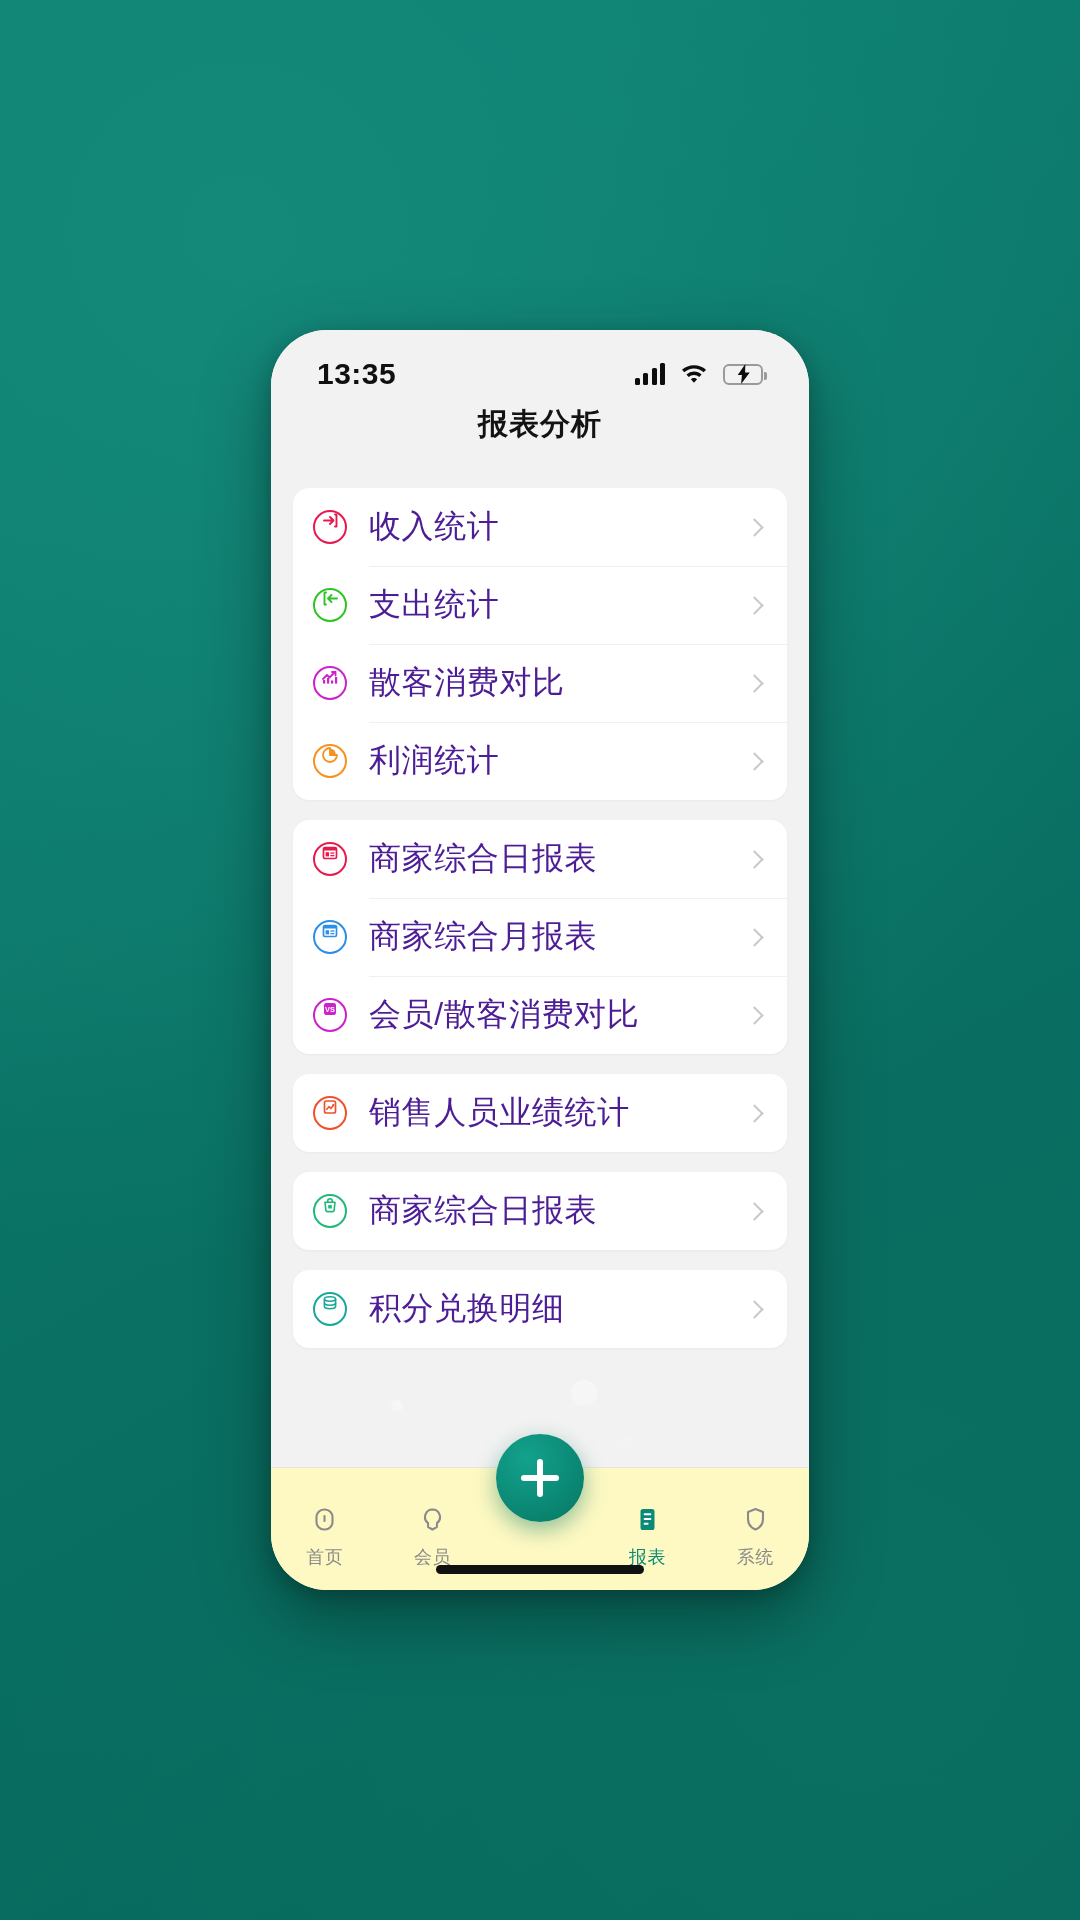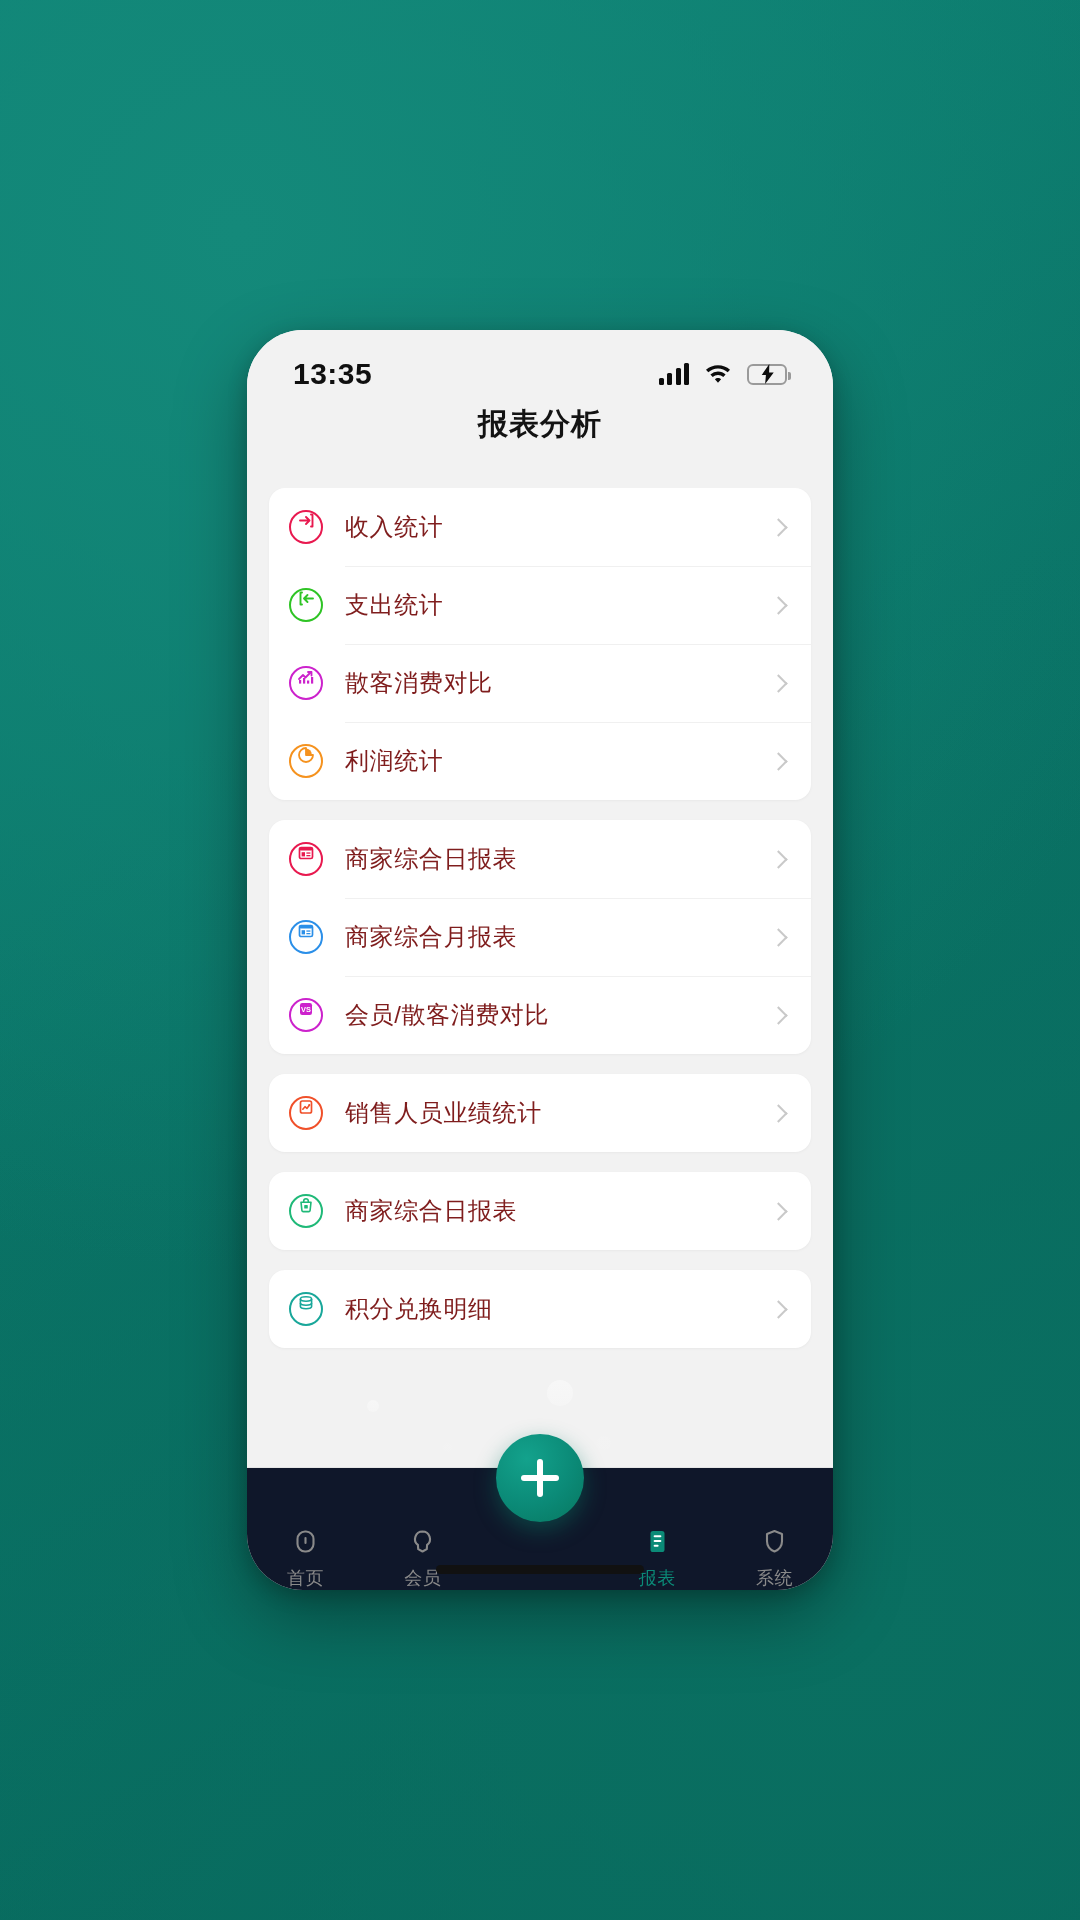--- a/index.html
+++ b/index.html
@@ -11,21 +11,21 @@
       radial-gradient(circle at 22% 12%, #14897a 0%, rgba(20,137,122,0) 55%),
       radial-gradient(circle at 80% 85%, #0a6f61 0%, rgba(10,111,97,0) 60%),
       linear-gradient(150deg,#0d8375 0%,#0a7366 45%,#06655a 100%);
     display:flex; align-items:center; justify-content:center;
     overflow:hidden;
   }
 
   
   .phone {
     position:relative;
-    width:586px; height:1260px;
+    width:538px; height:1260px;
     border-radius:56px;
     background:#f2f2f2;
     box-shadow:0 26px 70px rgba(0,0,0,.34), 0 6px 20px rgba(0,0,0,.20);
     overflow:hidden;
     display:flex; flex-direction:column;
   }
 
   
   .statusbar {
     height:74px; flex:0 0 74px;
@@ -83,38 +83,38 @@
     content:""; position:absolute; left:76px; right:0; top:0;
     height:1px; background:#f0f0f0;
   }
   .ricon {
     width:34px; height:34px; flex:0 0 34px;
     border-radius:50%; border:2px solid currentColor;
     display:flex; justify-content:center;
     margin-right:22px;
   }
   .ricon svg { display:block; }
-  .rlabel { font-size:24px; color:#7f1d1d; letter-spacing:.6px; flex:1 1 auto; }
+  .rlabel { font-size:32px; color:#4c1d95; letter-spacing:.6px; flex:1 1 auto; }
   .chev { width:13px; height:13px; border-right:2.6px solid #c9c9c9; border-top:2.6px solid #c9c9c9; transform:rotate(45deg); margin-right:4px; }
 
   
   .fade-mask {
     position:absolute; left:0; right:0; bottom:0; height:86px;
     background:linear-gradient(to bottom, rgba(242,242,242,0) 0%, rgba(242,242,242,.86) 58%, #f2f2f2 100%);
     pointer-events:none;
   }
 
   
   .bubble { position:absolute; border-radius:50%; background:rgba(255,255,255,.55); pointer-events:none; }
 
   
   .tabbar {
     flex:0 0 122px; position:relative;
-    background:#0f172a;
-    display:flex; align-items:flex-end;
+    background:#fef9c3;
+    display:flex; align-items:center;
     padding-top:14px;
     box-shadow:0 -1px 0 rgba(0,0,0,.05);
   }
   .tab {
     flex:1 1 0; display:flex; flex-direction:column;
     align-items:center; gap:9px; cursor:pointer;
   }
   .tab .ti { height:32px; display:flex; align-items:center; justify-content:center; }
   .tab .tl { font-size:18px; color:#8a8a8a; letter-spacing:.5px; }
   .tab.active .tl { color:#0b8a77; }

